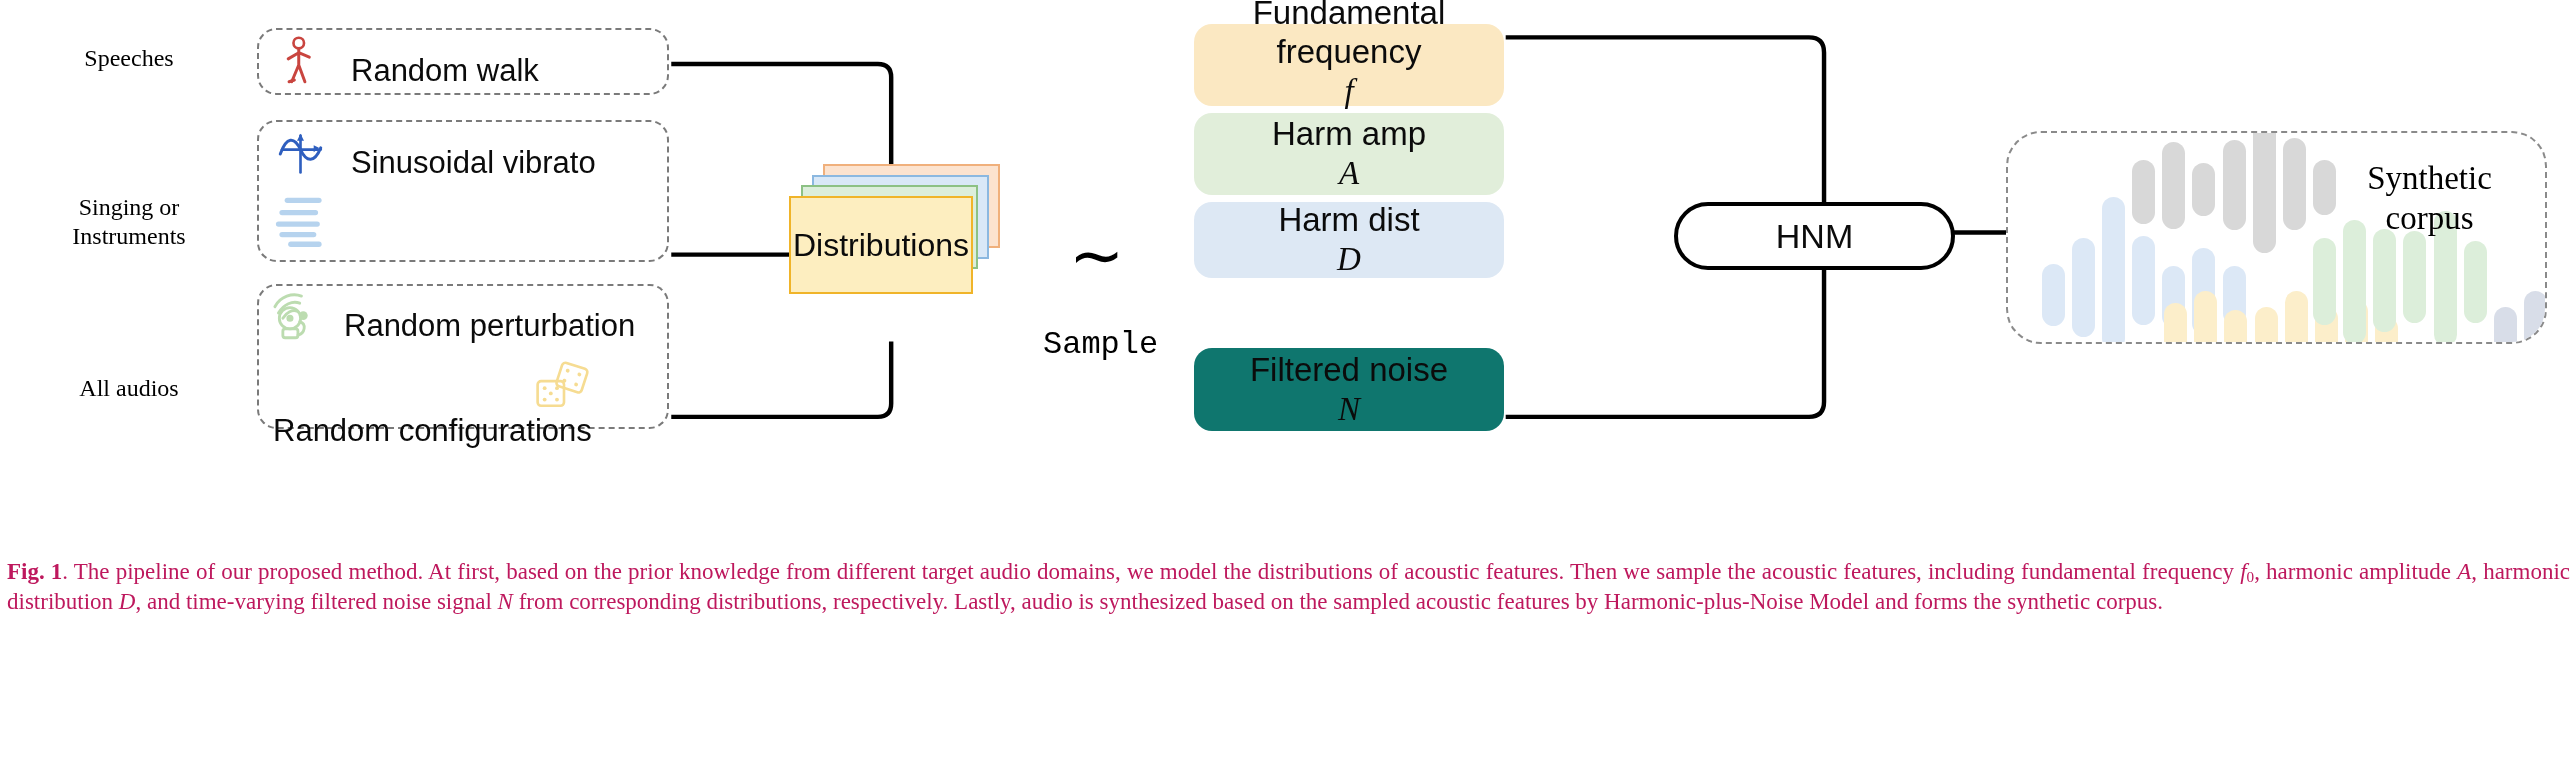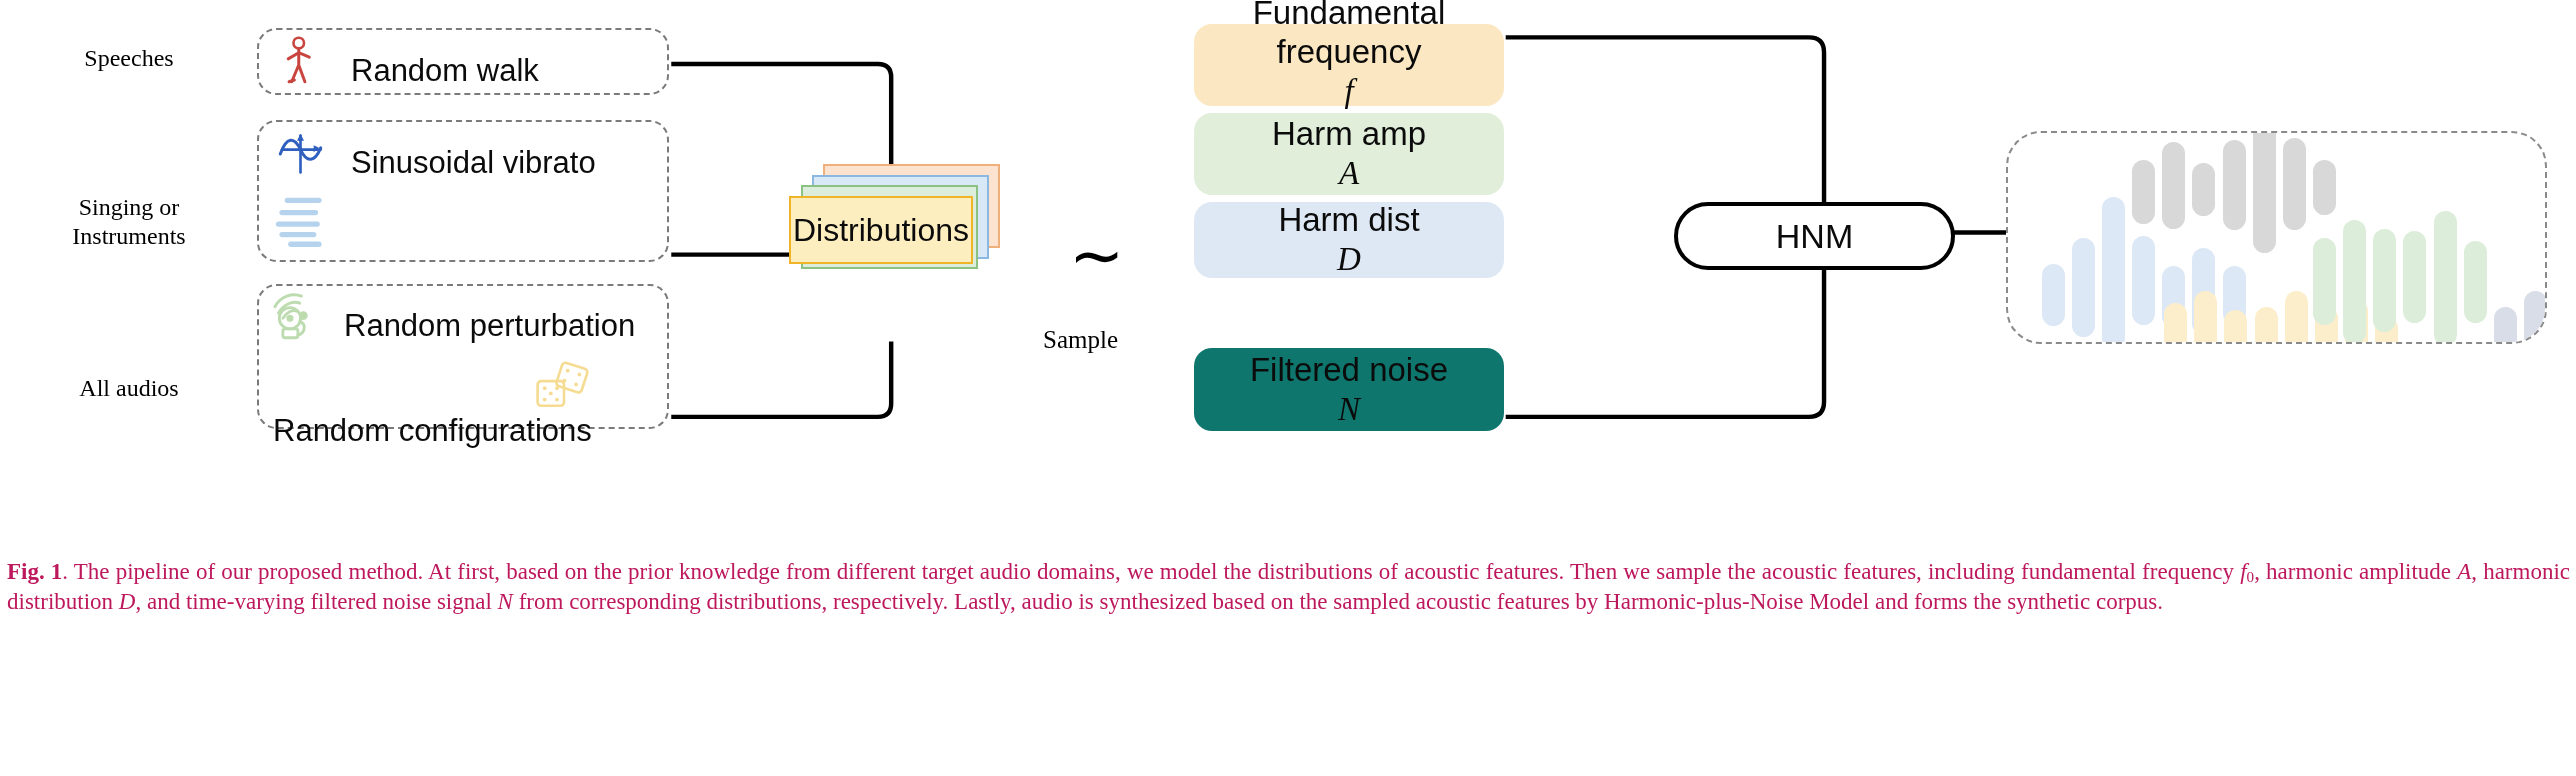--- a/index.html
+++ b/index.html
@@ -21,21 +21,21 @@
   .item .txt{font-family:"Liberation Sans",sans-serif;font-size:31px;color:#0b0b0b;white-space:nowrap;margin-left:23px;}
 
   
   .stack{position:absolute;}
   .sheet{position:absolute;box-sizing:border-box;border-width:2.7px;border-style:solid;}
   .sheet-label{position:absolute;display:flex;align-items:center;justify-content:center;
                font-family:"Liberation Sans",sans-serif;font-size:32px;color:#0b0b0b;}
 
   
   .tilde{position:absolute;font-family:"Liberation Serif",serif;font-size:66px;color:#000;line-height:1;}
-  .sample{position:absolute;font-family:Liberation Serif, serif;font-size:25px;color:#000;}
+  .sample{position:absolute;font-family:Liberation Mono, monospace;font-size:32px;color:#000;}
 
   
   .pill{position:absolute;border-radius:18px;display:flex;align-items:center;justify-content:center;
         font-family:"Liberation Sans",sans-serif;font-size:33px;color:#0b0b0b;text-align:center;line-height:1.18;flex-direction:column;}
   .pill i{font-family:"Liberation Serif",serif;font-style:italic;}
   .pill sub{font-family:"Liberation Serif",serif;font-style:normal;font-size:0.66em;vertical-align:-0.18em;}
 
   
   .hnm{position:absolute;border:4.4px solid #000;border-radius:62px;background:#fff;
        display:flex;align-items:center;justify-content:center;
@@ -168,21 +168,21 @@
 
         <path d="M2196 262 H2320"></path>
       </g>
       <path d="M2318 250 L2344 262 L2318 274 L2292 262 Z" fill="#000"></path>
     </svg>
 
     <div class="stack" style="left:789px;top:164px;width:231px;height:177px;">
       <div class="sheet" style="left:34px;top:0px;width:177px;height:84px;background:#fce3cf;border-color:#f0b07c;"></div>
       <div class="sheet" style="left:23px;top:10.6px;width:177px;height:84px;background:#d9e8f7;border-color:#8bb8e0;"></div>
       <div class="sheet" style="left:12.4px;top:21px;width:177px;height:84px;background:#dceedb;border-color:#8cc184;"></div>
-      <div class="sheet sheet-label" style="left:0px;top:32px;width:184px;height:68px;background:#fdeec0;border-color:#f0b429;">
+      <div class="sheet sheet-label" style="left:0px;top:32px;width:184px;height:98px;background:#fdeec0;border-color:#f0b429;">
         <span>Distributions</span>
       </div>
     </div>
 
     <div class="tilde" style="left:1069px;top:223px;">∼</div>
     <div class="sample" style="left:1043px;top:326px;">Sample</div>
 
     <div class="pill" style="left:1194px;top:24px;width:310px;height:82px;background:#fbe8c2;">Fundamental<br>frequency <i>f</i><sub>0</sub></div>
     <div class="pill" style="left:1194px;top:113px;width:310px;height:82px;background:#e1eeda;">Harm amp <i>A</i></div>
     <div class="pill" style="left:1194px;top:202px;width:310px;height:76px;background:#dde8f4;">Harm dist <i>D</i></div>
@@ -217,20 +217,22 @@
           <div class="bar" style="left: 305px; width: 23px; top: 105px; height: 87px; background: rgb(220, 238, 218);"></div>
           <div class="bar" style="left: 335px; width: 23px; top: 87px; height: 124px; background: rgb(220, 238, 218);"></div>
           <div class="bar" style="left: 365px; width: 23px; top: 96px; height: 103px; background: rgb(220, 238, 218);"></div>
           <div class="bar" style="left: 395px; width: 23px; top: 98px; height: 92px; background: rgb(220, 238, 218);"></div>
           <div class="bar" style="left: 426px; width: 23px; top: 78px; height: 135px; background: rgb(220, 238, 218);"></div>
           <div class="bar" style="left: 456px; width: 23px; top: 108px; height: 82px; background: rgb(220, 238, 218);"></div>
           <div class="bar" style="left: 486px; width: 23px; top: 174px; height: 62px; background: rgb(216, 221, 232);"></div>
           <div class="bar" style="left: 516px; width: 23px; top: 158px; height: 99px; background: rgb(216, 221, 232);"></div>
         </div>
     </div>
+    <div class="corpus-label" style="left:2341px;top:158px;width:177px;">Synthetic
+corpus</div>
 
   </div>
 
   <div class="caption">
     <b>Fig. 1</b><span>. The pipeline of our proposed method. At first, based on the prior knowledge from different target audio domains, we model the distributions of acoustic features. Then we sample the acoustic features, including fundamental frequency <i>f</i><sub>0</sub>, harmonic amplitude <i>A</i>, harmonic distribution <i>D</i>, and time-varying filtered noise signal <i>N</i> from corresponding distributions, respectively. Lastly, audio is synthesized based on the sampled acoustic features by Harmonic-plus-Noise Model and forms the synthetic corpus.</span>
   </div>
 
 </div>
 
 

